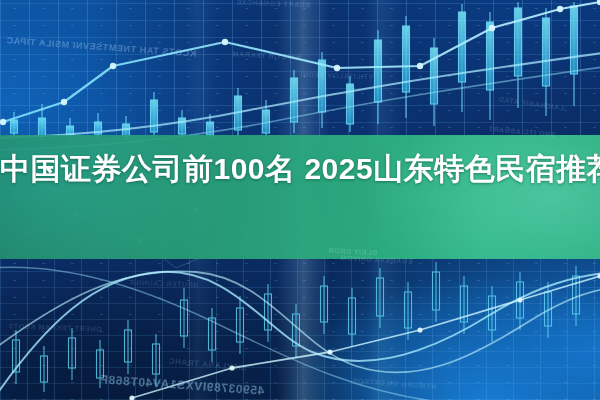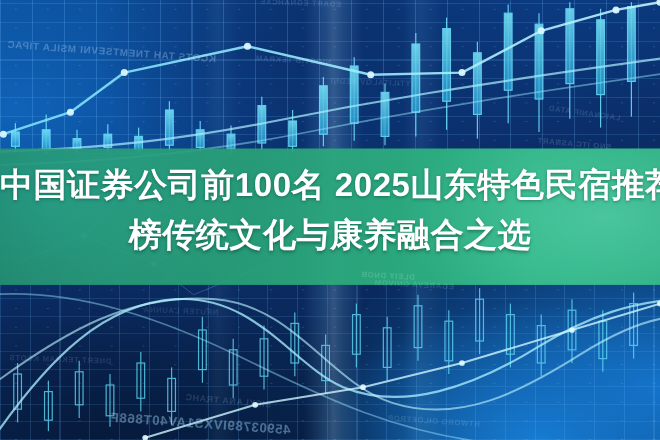--- a/index.html
+++ b/index.html
@@ -294,16 +294,15 @@
   <div class="watermark" id="wm-7">DNERT TEKRAM KCOTS</div>
   <div class="watermark" id="wm-8">HTWORG OILOFTROP</div>
   <div class="watermark" id="wm-9">45903789IVXS1AV40T868F</div>
   <div class="watermark" id="wm-10">SISYLANA TRAHC</div>
   <div class="watermark" id="wm-11">DLEIY DNOB</div>
   <div class="watermark" id="wm-12">EGAREVA GNIVOM</div>
   <div class="watermark" id="wm-13">NRUTER LAUNNA</div>
 
   <div id="title-block">
     <span class="title-line">中国证券公司前100名 2025山东特色民宿推荐</span>
-    <span class="title-line">榜传统文化与康养融合之选</span>
   </div>
 
 </div>
 
 </body></html>

